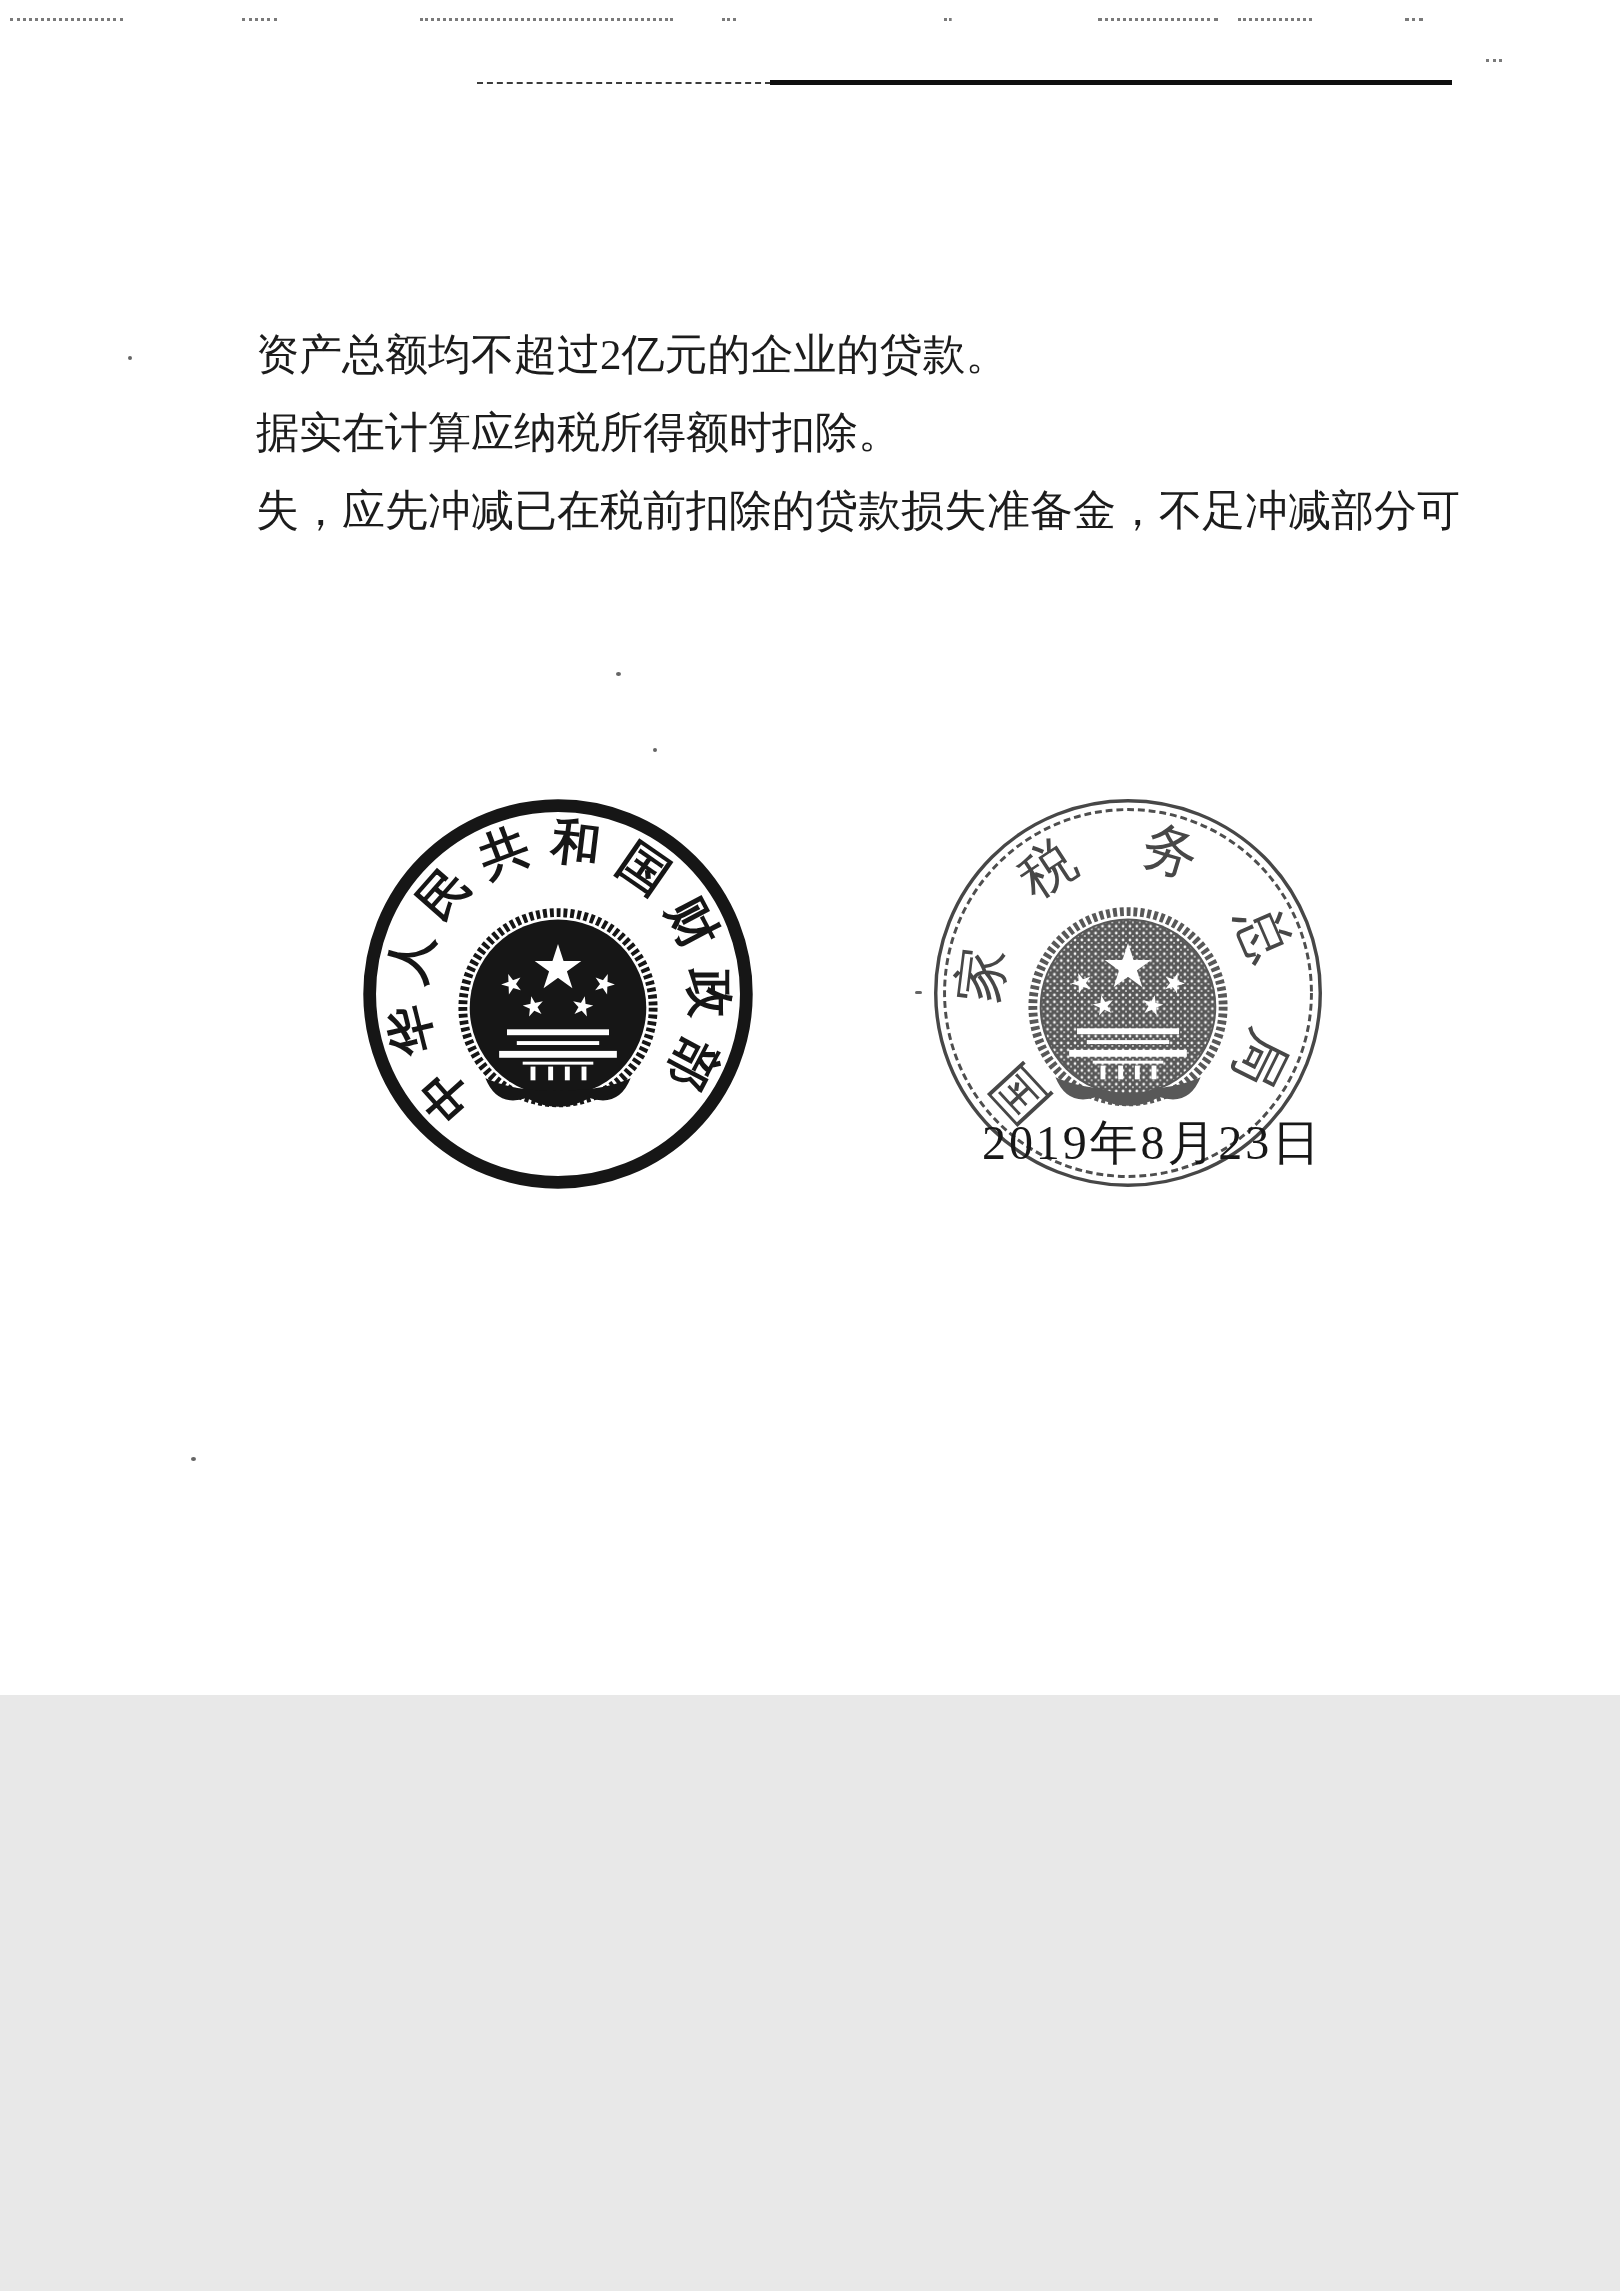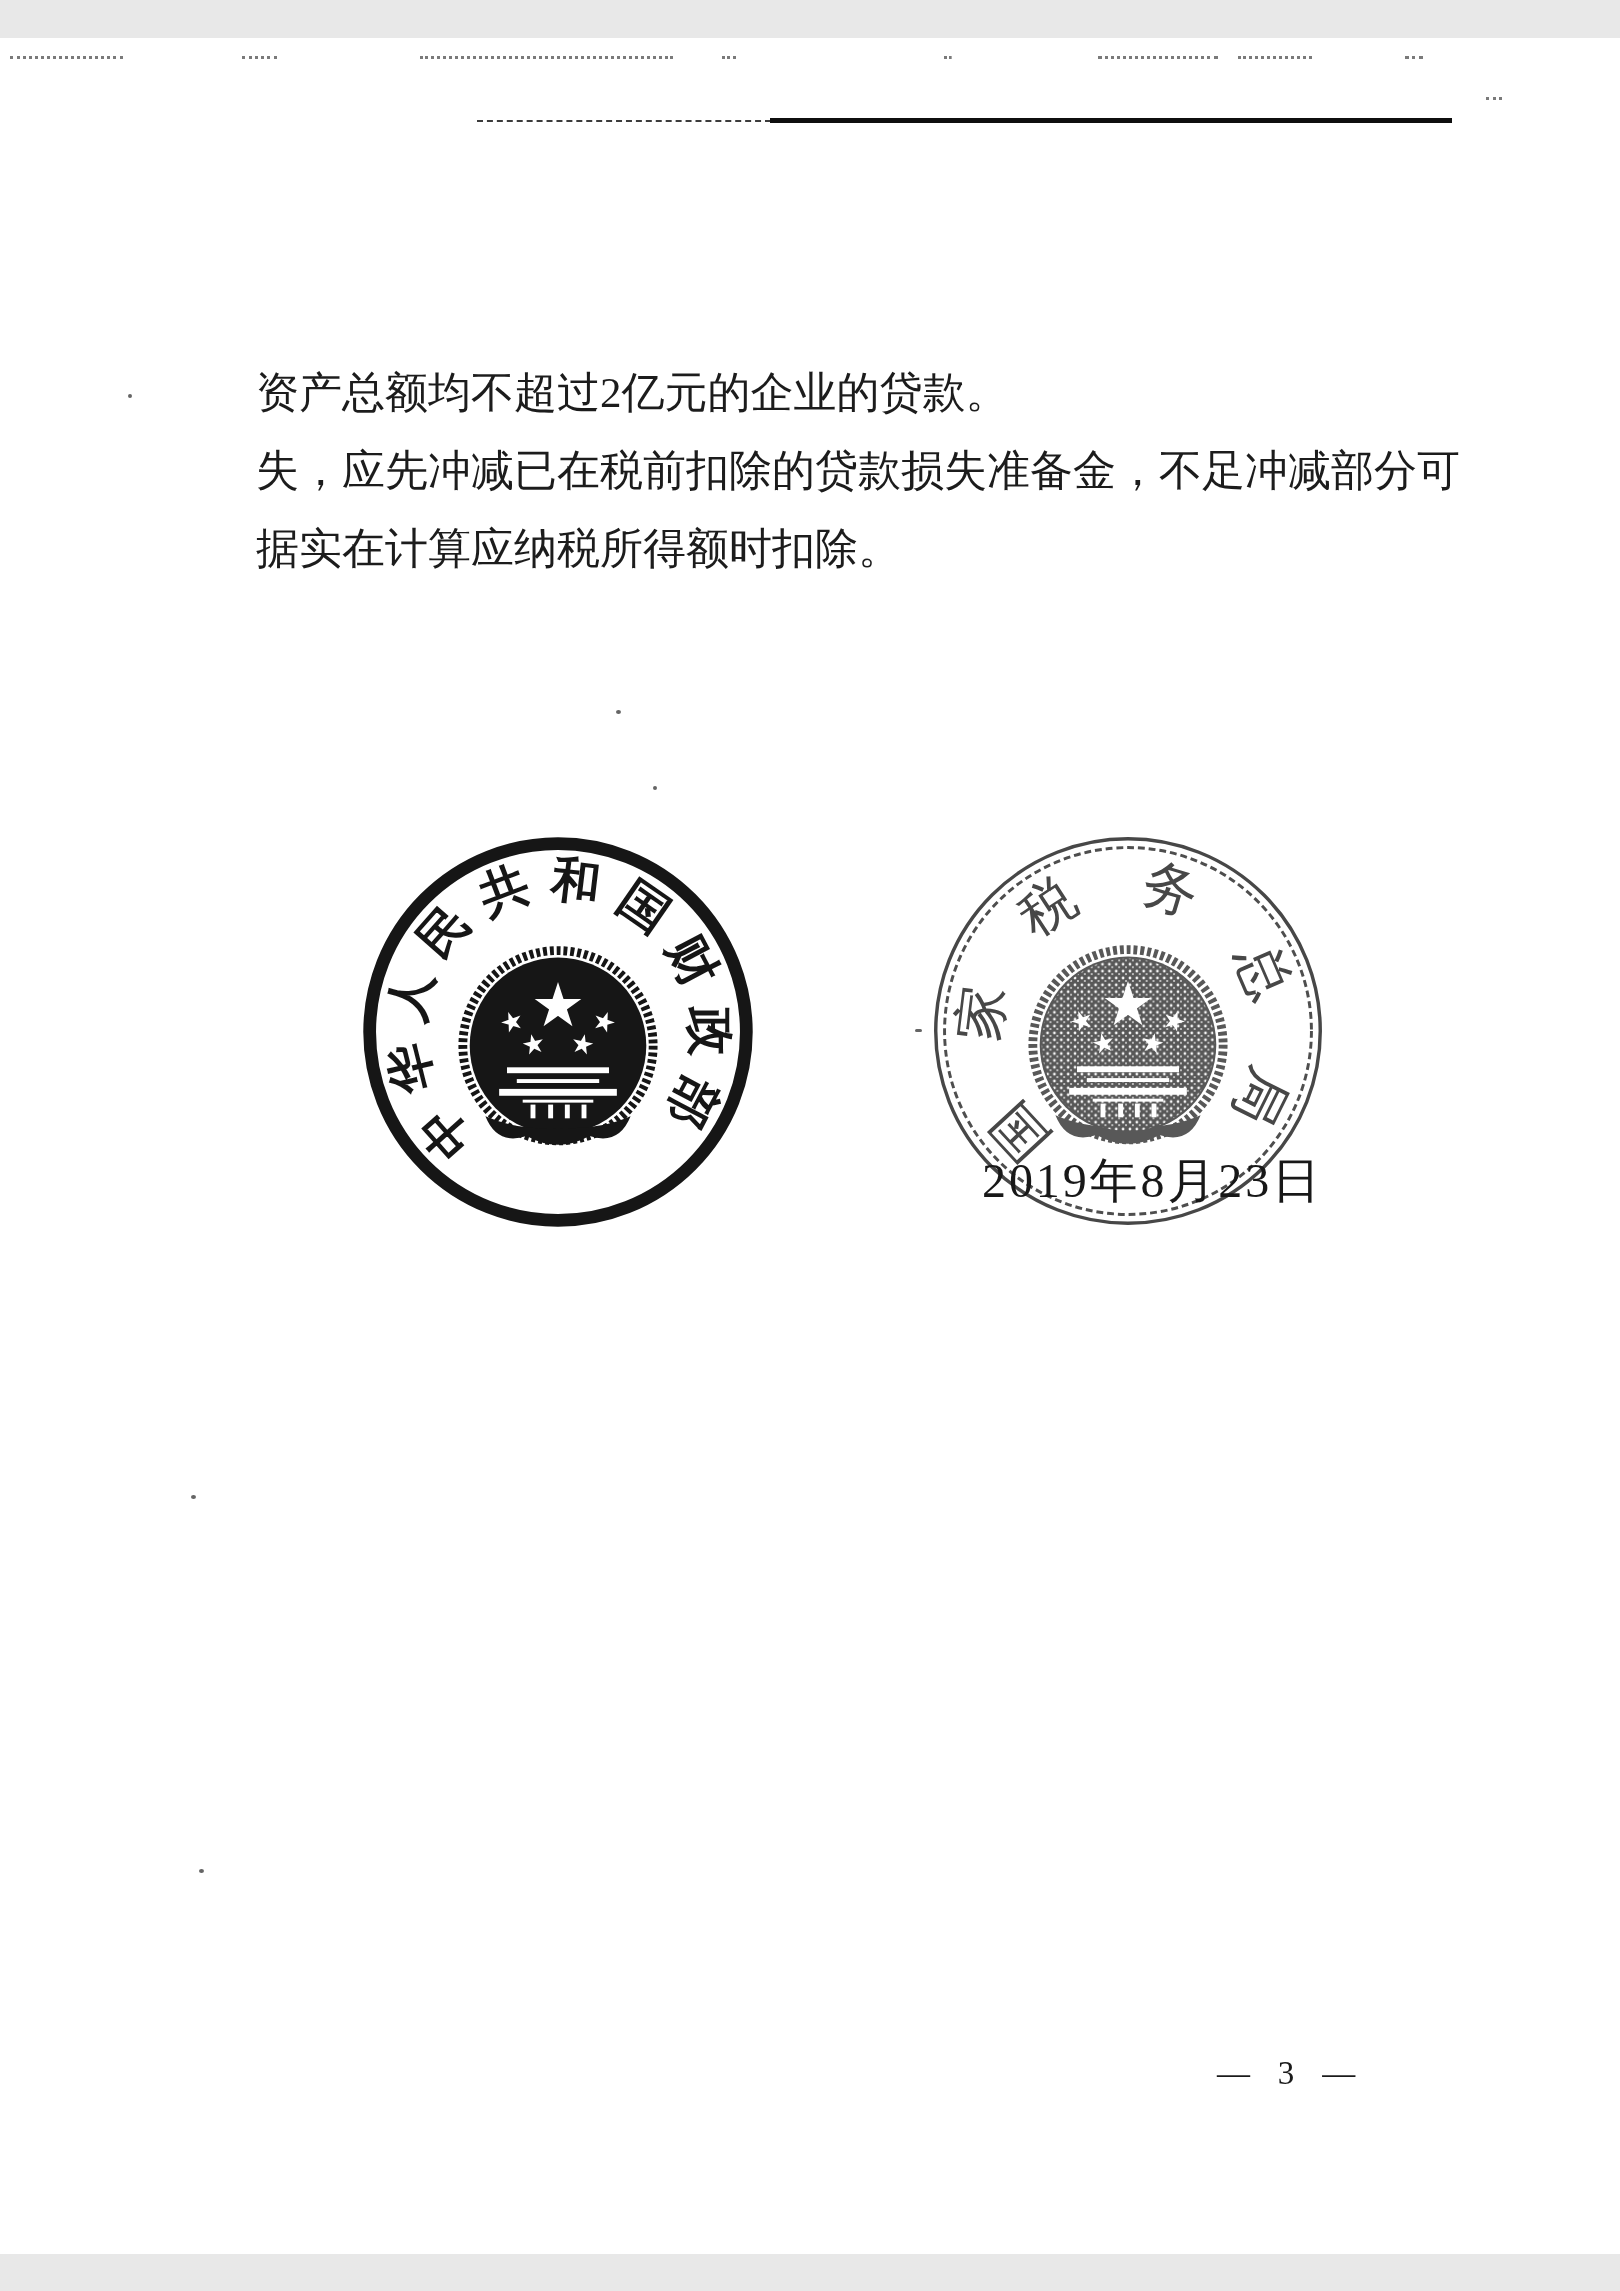--- a/index.html
+++ b/index.html
@@ -1,23 +1,22 @@
 <!DOCTYPE html>
 <html lang="zh"><head>
 <meta charset="utf-8">
 <style>
   html,body{margin:0;padding:0;background:#e8e8e8;}
   .page{
     position:relative;
-    width:1620px;height:2216px;
+    width:1620px;height:1695px;
     background:#ffffff;
     overflow:hidden;
     font-family:"Liberation Serif","DejaVu Serif",serif;
     color:#1b1b1b;
-    margin-top:38px;
   }
   
   .body-text{
     position:absolute;left:256px;top:316px;width:1215px;
     font-size:43px;line-height:78px;
     letter-spacing:0px;
     color:#1c1c1c;
   }
   .text-line{white-space:nowrap;height:78px;}
   .text-line.indent{text-indent:88px;}
@@ -61,22 +60,22 @@
 
   <div class="speck" style="left:128px;top:356px;width:3.9px;height:3.9px;"></div>
   <div class="speck" style="left:616px;top:672px;width:4.9px;height:3.9px;"></div>
   <div class="speck" style="left:653px;top:748px;width:3.9px;height:3.9px;"></div>
   <div class="speck" style="left:915px;top:991px;width:6.9px;height:2.9px;border-radius:2px;"></div>
   <div class="speck" style="left:191px;top:1457px;width:4.9px;height:3.9px;"></div>
   <div class="speck" style="left:199px;top:1831px;width:4.9px;height:3.9px;"></div>
 
   <div class="body-text">
     <div class="text-line">资产总额均不超过2亿元的企业的贷款。</div>
+    <div class="text-line">据实在计算应纳税所得额时扣除。</div>
     <div class="text-line">失，应先冲减已在税前扣除的贷款损失准备金，不足冲减部分可</div>
-    <div class="text-line">据实在计算应纳税所得额时扣除。</div>
   </div>
 
   <svg width="0" height="0" style="position:absolute" aria-hidden="true">
     <defs>
       <path id="star" d="M0,-1 L0.58779,0.80902 L-0.95106,-0.30902 L0.95106,-0.30902 L-0.58779,0.80902 Z" fill="#ffffff"></path>
       <g id="emblem">
         <circle cx="0" cy="14" r="97" fill="none" stroke="currentColor" stroke-width="9" stroke-dasharray="4 3"></circle>
         <circle cx="0" cy="14" r="90" fill="currentColor"></circle>
         <use href="#star" transform="translate(0,-26) scale(25)"></use>
         <use href="#star" transform="translate(-47,-10) scale(11) rotate(-20)"></use>

